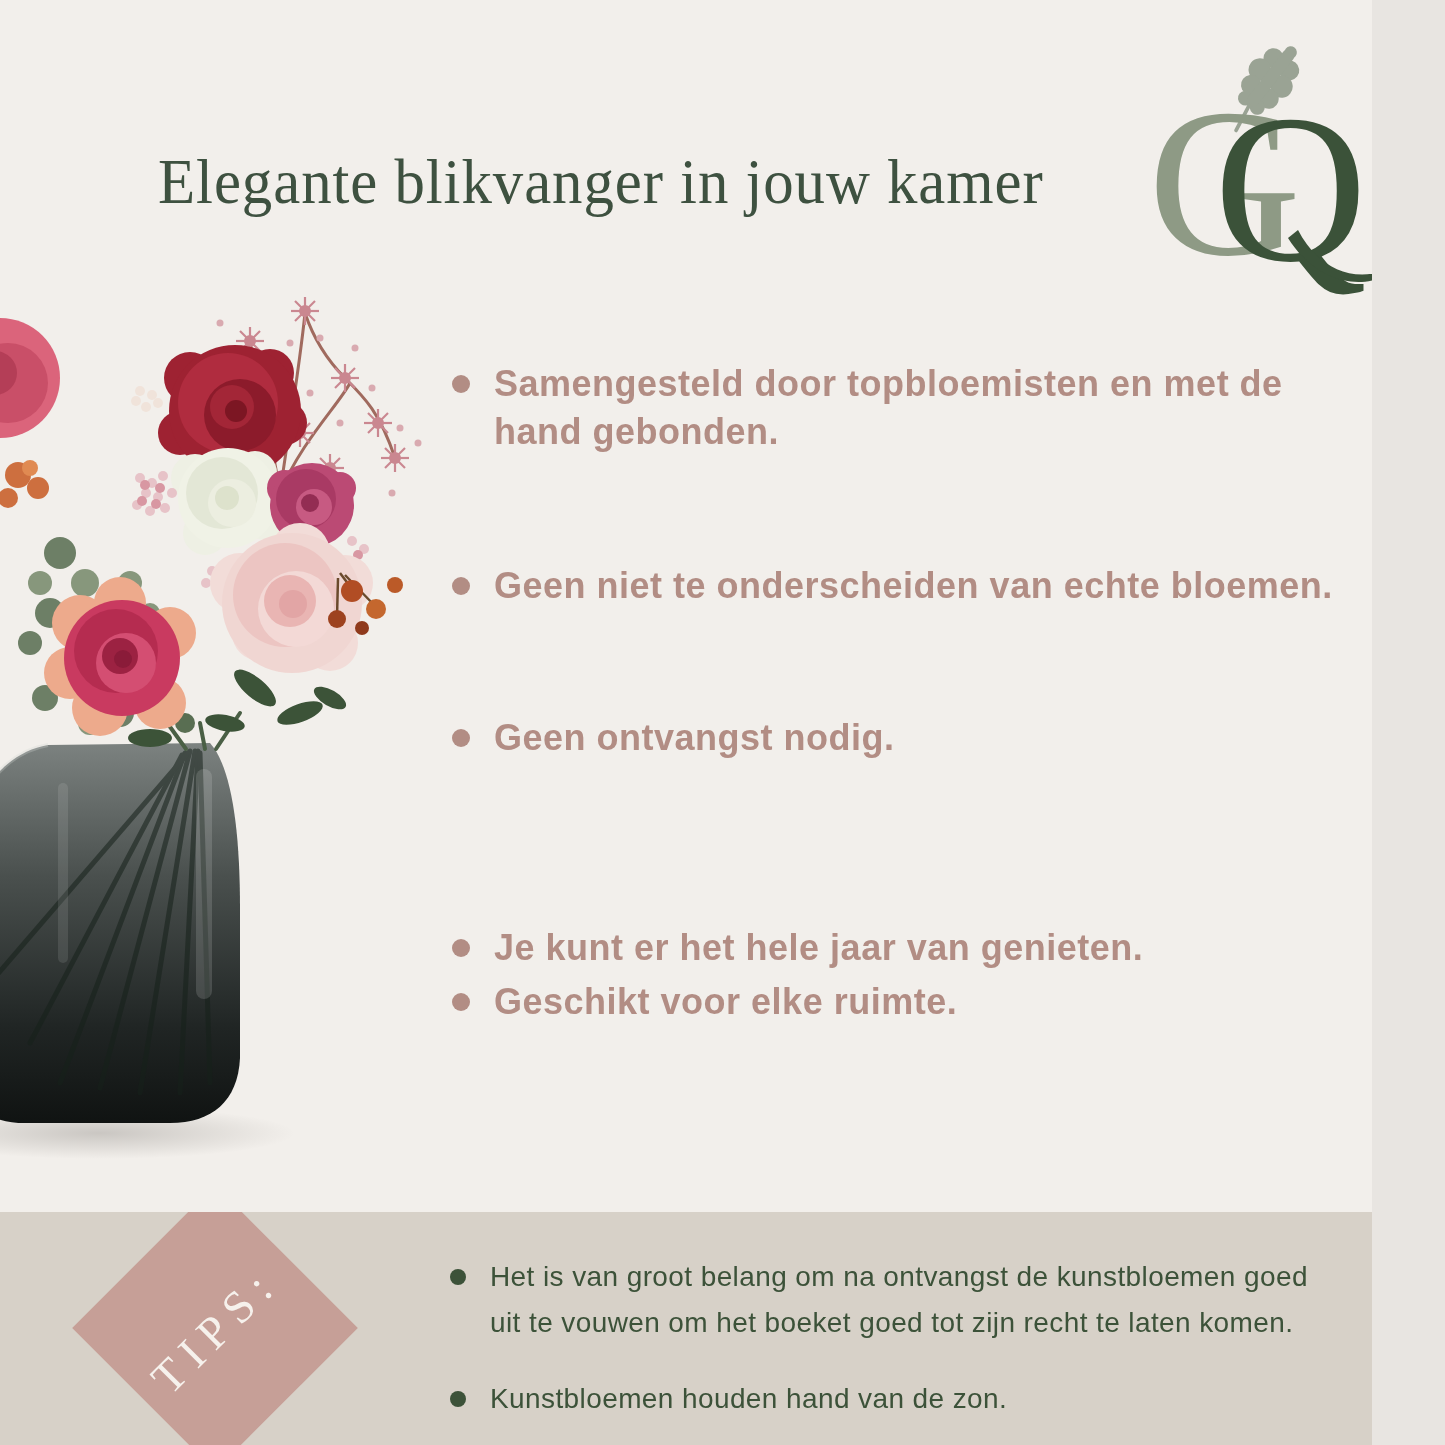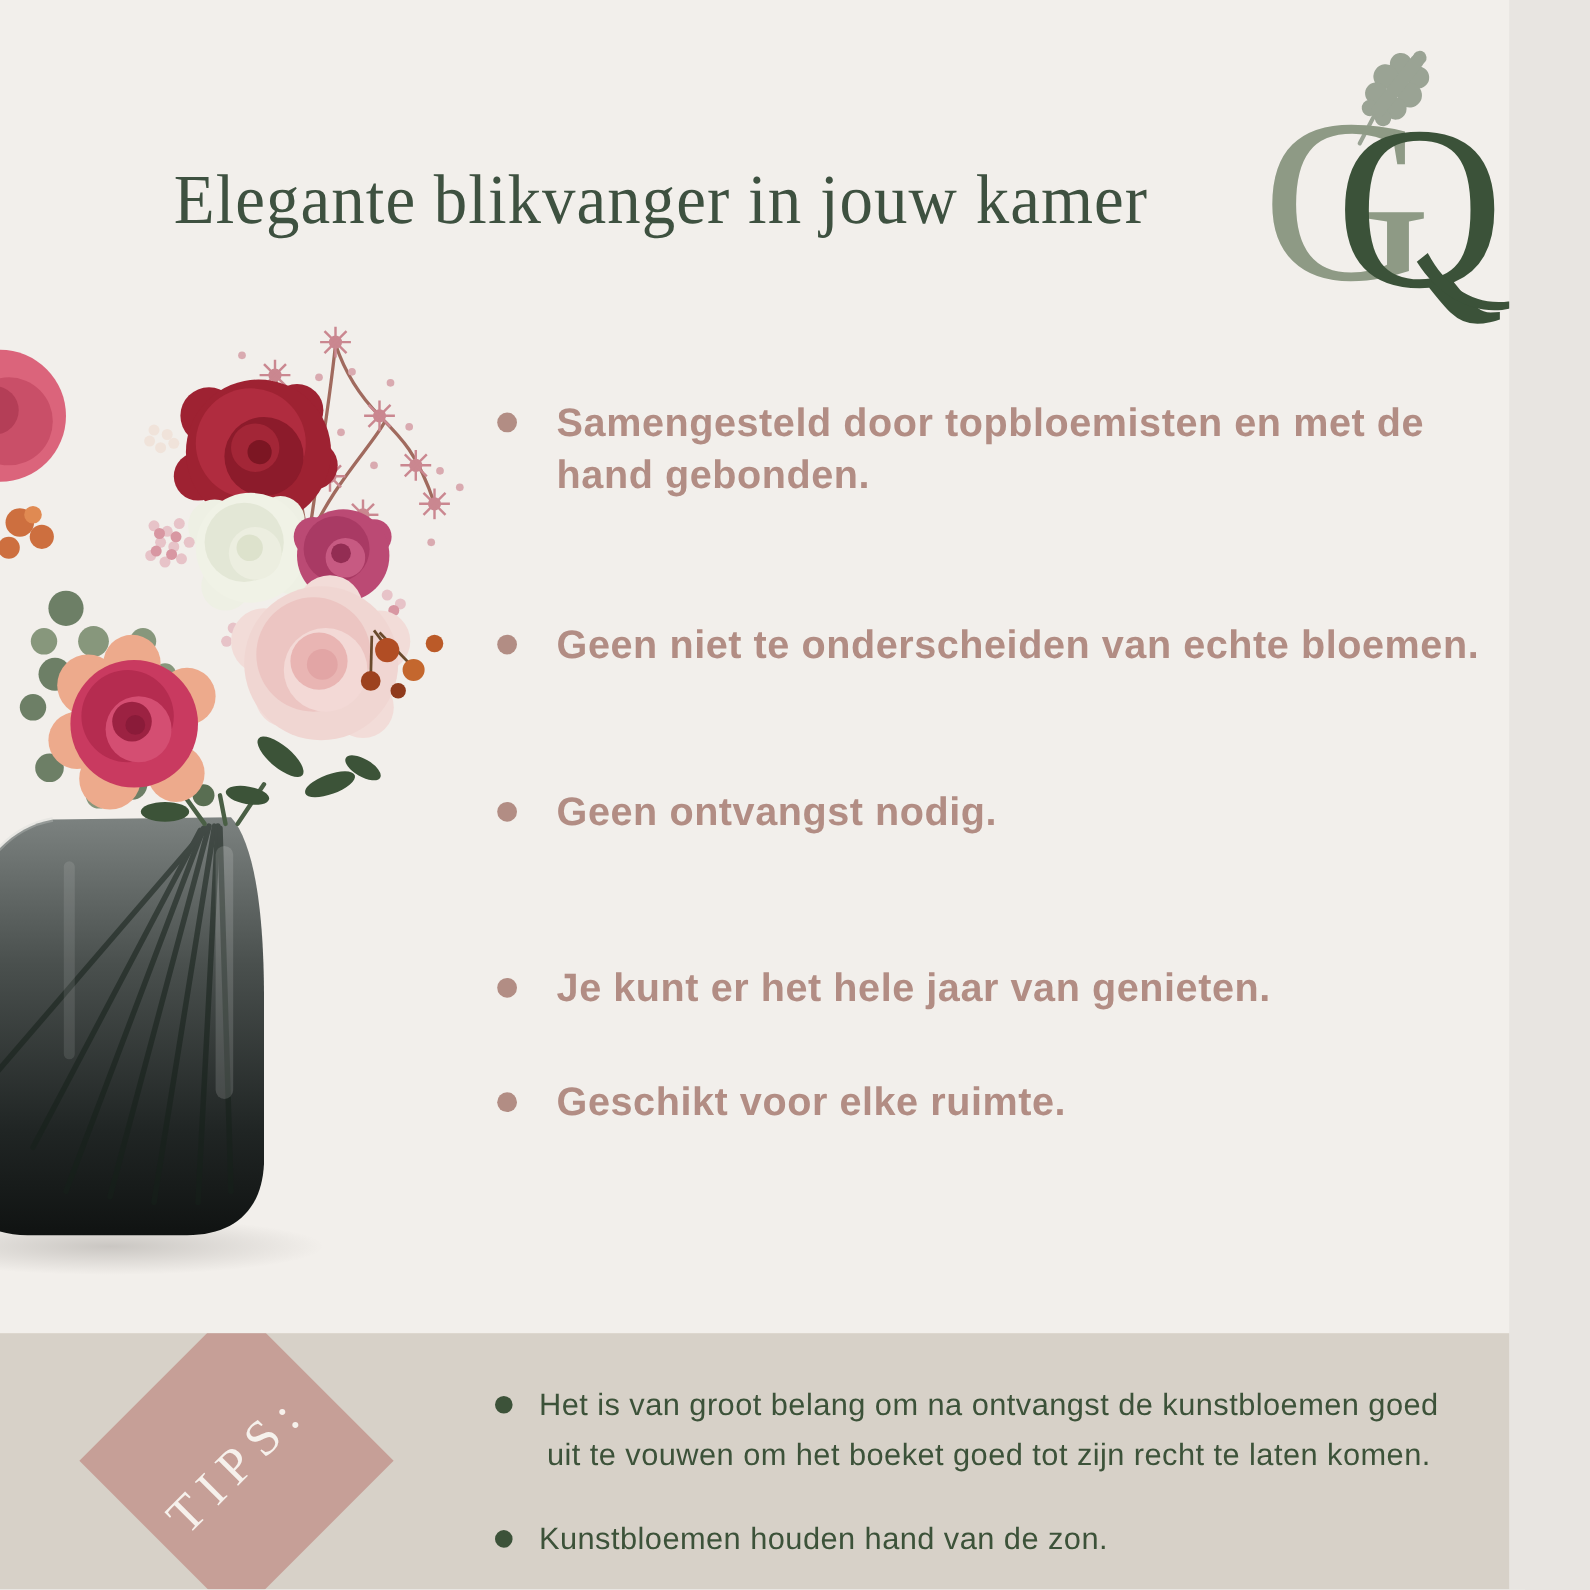--- a/index.html
+++ b/index.html
@@ -20,21 +20,21 @@
   }
   
   .logo{position:absolute;left:1148px;top:34px;width:262px;height:270px;}
   .logo svg{width:100%;height:100%;}
   .logo text{font-family:"Liberation Serif",serif;}
   
   .photo{position:absolute;left:0;top:283px;width:440px;height:928px;margin:0;}
   .photo svg{width:100%;height:100%;display:block;}
   
   .features{position:absolute;left:452px;top:0;width:965px;margin:0;padding:0;list-style:none;}
-  .feature{position:absolute;left:0;display:flex;align-items:flex-start;gap:36px;}
+  .feature{position:absolute;left:0;display:flex;align-items:flex-start;gap:24px;}
   .fdot{flex:0 0 auto;width:18px;height:18px;border-radius:50%;
         background:var(--feature-pink,#b28d84);margin-top:15px;}
   .ftext{
     font-size:36px;font-weight:bold;line-height:48px;letter-spacing:.5px;
     color:var(--feature-pink,#b28d84);white-space:pre-line;
   }
   
   .strip{position:absolute;left:0;top:1212px;width:1445px;height:233px;
          background:var(--strip-bg,#d7d1c8);overflow:hidden;}
   .diamond{position:absolute;left:114px;top:15px;width:202px;height:202px;
@@ -44,21 +44,21 @@
     transform:translate(-50%,-50%) rotate(-45deg);
     font-family:"Liberation Serif",serif;font-size:46px;letter-spacing:10px;
     color:var(--tips-label-cream,#f6f1ec);
   }
   .tips{position:absolute;left:450px;top:0;width:990px;margin:0;padding:0;list-style:none;}
   .tip{position:absolute;left:0;display:flex;align-items:flex-start;gap:24px;}
   .tdot{flex:0 0 auto;width:16px;height:16px;border-radius:50%;
         background:var(--tips-green,#3c5239);margin-top:15px;}
   .ttext{
     font-size:28px;font-weight:500;line-height:46px;letter-spacing:.4px;
-    color:var(--tips-green,#3c5239);white-space:pre-line;text-align:center;
+    color:var(--tips-green,#3c5239);white-space:pre-line;
   }
 </style>
 </head>
 <body>
 
 <div class="page">
 
   <h1 class="title">Elegante blikvanger in jouw kamer</h1>
 
   <div class="logo">
@@ -335,21 +335,21 @@
 hand gebonden.</span>
     </li>
     <li class="feature" style="top:562px">
       <span class="fdot"></span>
       <span class="ftext">Geen niet te onderscheiden van echte bloemen.</span>
     </li>
     <li class="feature" style="top:714px">
       <span class="fdot"></span>
       <span class="ftext">Geen ontvangst nodig.</span>
     </li>
-    <li class="feature" style="top:874px">
+    <li class="feature" style="top:924px">
       <span class="fdot"></span>
       <span class="ftext">Je kunt er het hele jaar van genieten.</span>
     </li>
     <li class="feature" style="top:978px">
       <span class="fdot"></span>
       <span class="ftext">Geschikt voor elke ruimte.</span>
     </li>
   </ul>
 
   <section class="strip">

